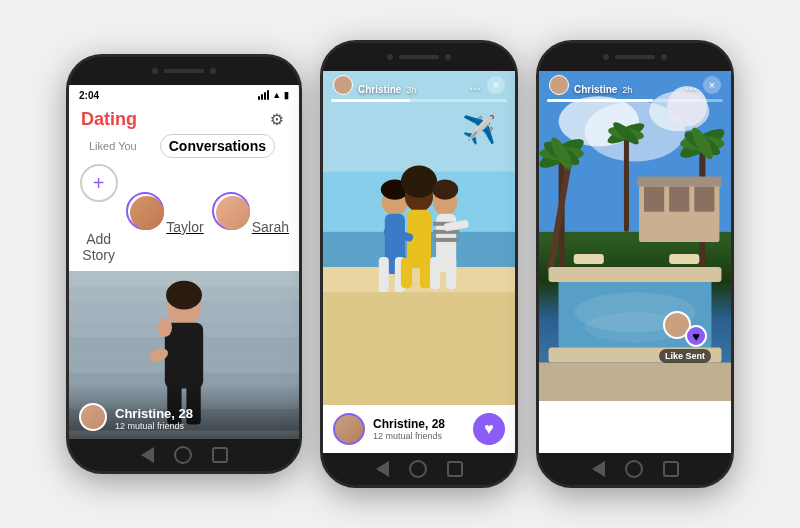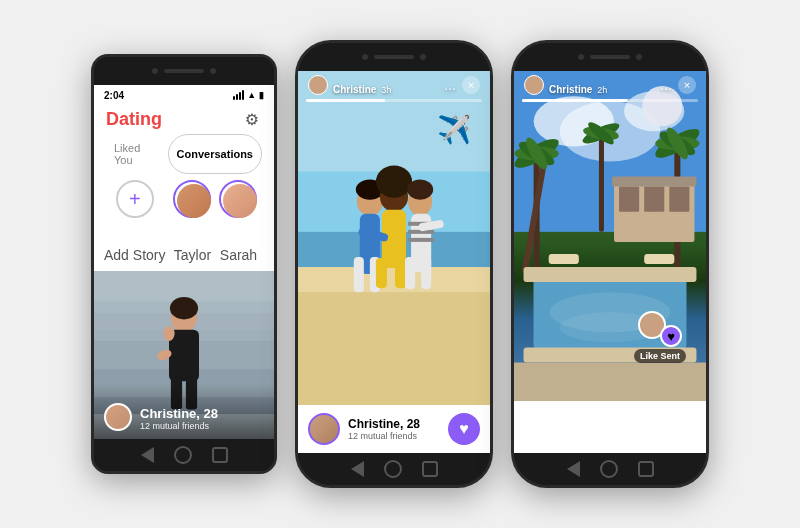--- a/index.html
+++ b/index.html
@@ -19,21 +19,21 @@
     .phone {
       position: relative;
       background: #1a1a1a;
       border-radius: 36px;
       border: 3px solid #2a2a2a;
       box-shadow: 0 8px 32px rgba(0,0,0,0.35);
       overflow: hidden;
       display: flex;
       flex-direction: column;
     }
-    .phone-1 { width: 186px; height: 420px; border-radius: 17px; }
+    .phone-1 { width: 236px; height: 420px; }
     .phone-2 { width: 198px; height: 448px; }
     .phone-3 { width: 198px; height: 448px; }
 
     
     .phone-top-bar {
       position: absolute;
       top: 0; left: 0; right: 0;
       height: 28px;
       background: #1a1a1a;
       z-index: 10;
@@ -116,26 +116,26 @@
       align-items: center;
       padding: 0 12px 6px;
       gap: 15px;
     }
     .tab-liked {
       font-size: 11px;
       color: #888;
       padding: 3px 8px;
     }
     .tab-conversations {
-      font-size: 11px;
+      font-size: 14px;
       color: #000;
       font-weight: 600;
       border: 1.5px solid #ccc;
       border-radius: 20px;
-      padding: 13px 8px;
+      padding: 3px 8px;
     }
     .p1-stories {
       display: flex;
       gap: 8px;
       padding: 0 10px 8px;
       align-items: center;
     }
     .story-add {
       display: flex;
       flex-direction: column;
@@ -146,22 +146,22 @@
       width: 38px; height: 38px;
       border-radius: 50%;
       border: 2px solid #ccc;
       display: flex; align-items: center; justify-content: center;
       font-size: 18px;
       color: #8b5cf6;
     }
     .story-name { font-size: 14px; color: #555; text-align: center; margin-top: 27px; }
     .story-avatar {
       display: flex;
-      flex-direction: column;
       gap: 2px;
+      text-decoration: underline;
     }
     .story-ring {
       width: 38px; height: 38px;
       border-radius: 50%;
       border: 2px solid #8b5cf6;
       padding: 2px;
     }
     .avatar-circle {
       width: 34px; height: 34px;
       border-radius: 50%;

